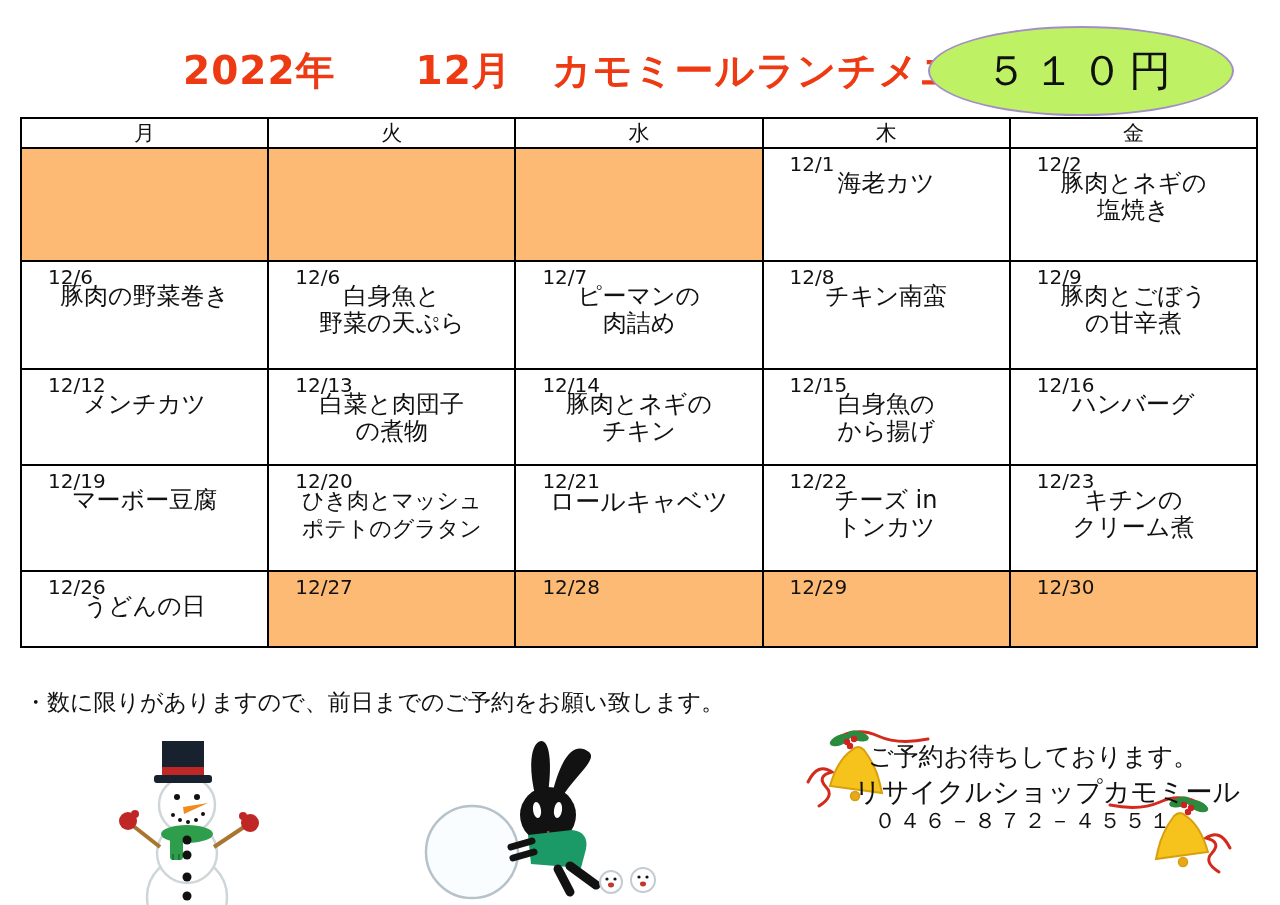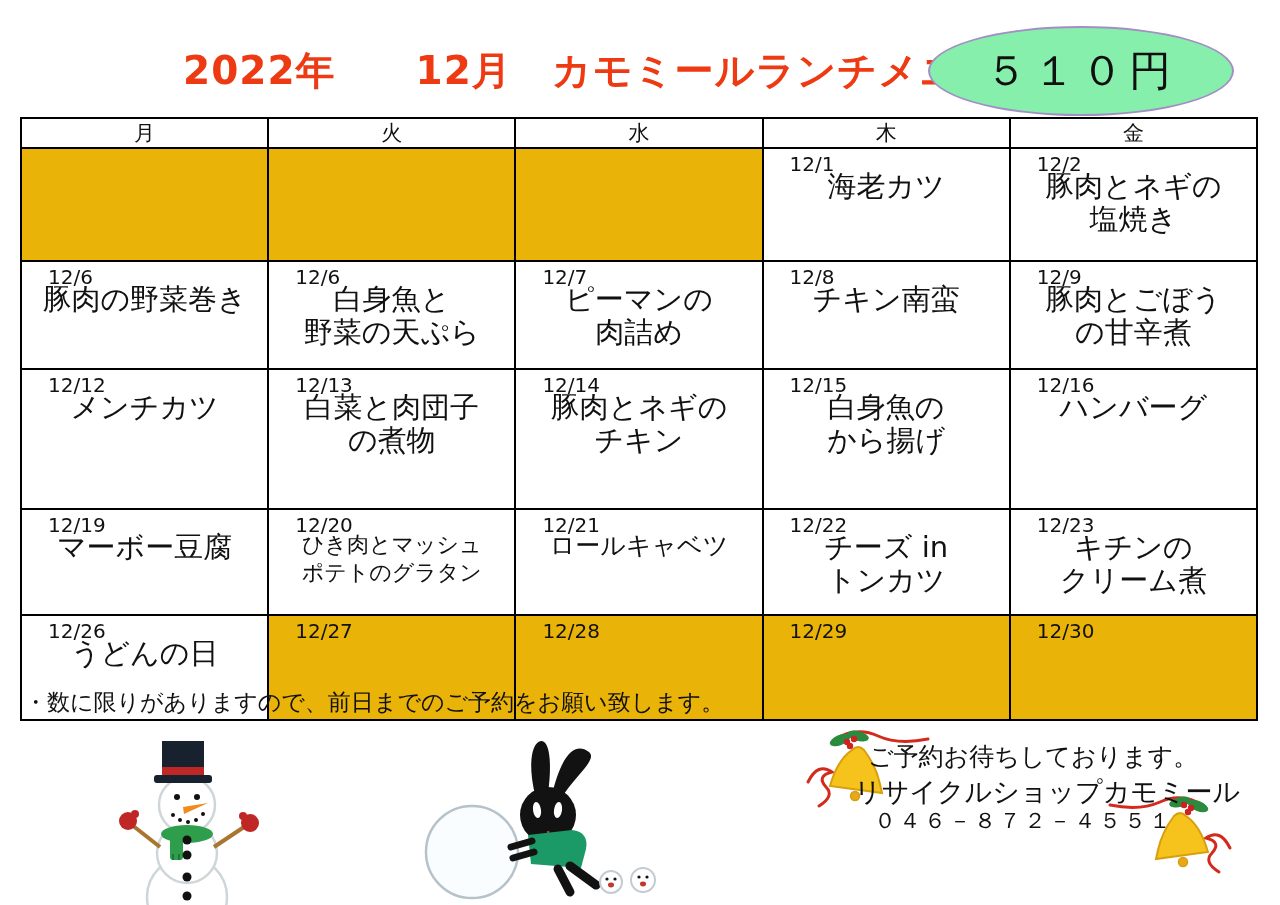--- a/index.html
+++ b/index.html
@@ -12,47 +12,47 @@
   
   .title{
     position:absolute;left:183px;top:44px;
     font-size:39px;font-weight:bold;color:#ee3a12;
     letter-spacing:1px;white-space:nowrap;
   }
   .price-oval{
     position:absolute;left:928px;top:26px;width:302px;height:86px;
     border:2px solid #a38fc5;border-radius:50%;
     display:flex;align-items:center;justify-content:center;
-    background:#86efac;
+    background:#bef264;
   }
   .price-oval span{font-size:42px;letter-spacing:6px;color:#101010;}
   
   table.cal{
     position:absolute;left:20px;top:117px;width:1238px;
     border-collapse:collapse;table-layout:fixed;
   }
   table.cal th,table.cal td{
     border:2px solid #000;padding:0;vertical-align:top;background:#fff;
   }
   table.cal thead tr{height:26px;}
   table.cal th{font-size:21px;font-weight:normal;text-align:center;vertical-align:middle;}
   table.cal tbody tr:nth-child(1){height:113px;border-radius:19px;}
   table.cal tbody tr:nth-child(2){height:108px;}
-  table.cal tbody tr:nth-child(3){height:140px;}
+  table.cal tbody tr:nth-child(3){height:96px;}
   table.cal tbody tr:nth-child(4){height:106px;}
-  table.cal tbody tr:nth-child(5){height:105px;margin-left:24px;}
-  table.cal td.gray{background:#eab308;}
+  table.cal tbody tr:nth-child(5){height:76px;margin-left:24px;}
+  table.cal td.gray{background:#fdba74;}
   table.cal td{height:100%;}
   td .cellwrap{display:flex;flex-direction:column;height:100%;}
   td .date{font-size:20px;padding:4px 0 0 26px;line-height:1.15;}
   td .menu{
     flex:1;display:flex;flex-direction:column;align-items:center;justify-content:center;
     text-align:center;margin-top:-6px;font-weight:500;
   }
-  td .menu.lg{font-size:29px;line-height:1.14;}
+  td .menu.lg{font-size:24px;line-height:1.14;}
   td .menu.md{font-size:25px;line-height:1.2;}
   td .menu.sm{font-size:22px;line-height:1.25;}
   
   .note{position:absolute;left:24px;top:687px;font-size:23px;white-space:nowrap;}
   
   .f-line1{position:absolute;left:868px;top:740px;font-size:25px;white-space:nowrap;}
   .f-line2{position:absolute;left:830px;top:774px;font-size:27px;white-space:nowrap;margin-left:24px;}
   .f-line3{position:absolute;left:874px;top:806px;font-size:22px;letter-spacing:3px;white-space:nowrap;}
   
   .ill{position:absolute;}

